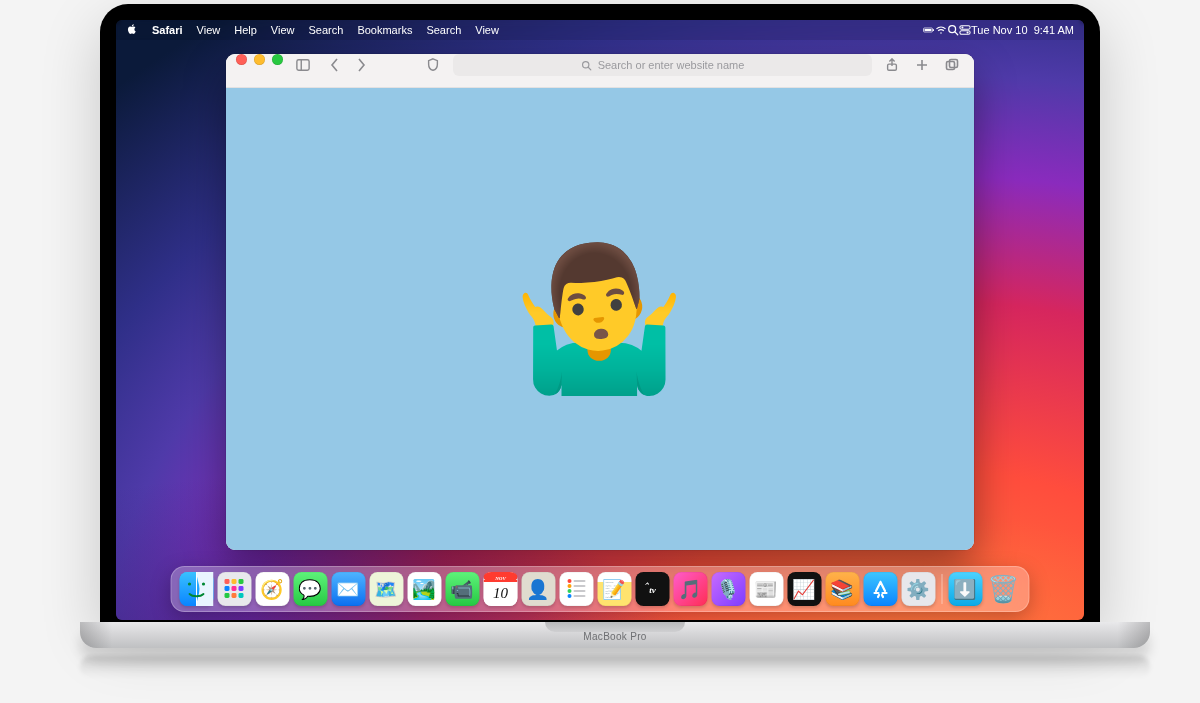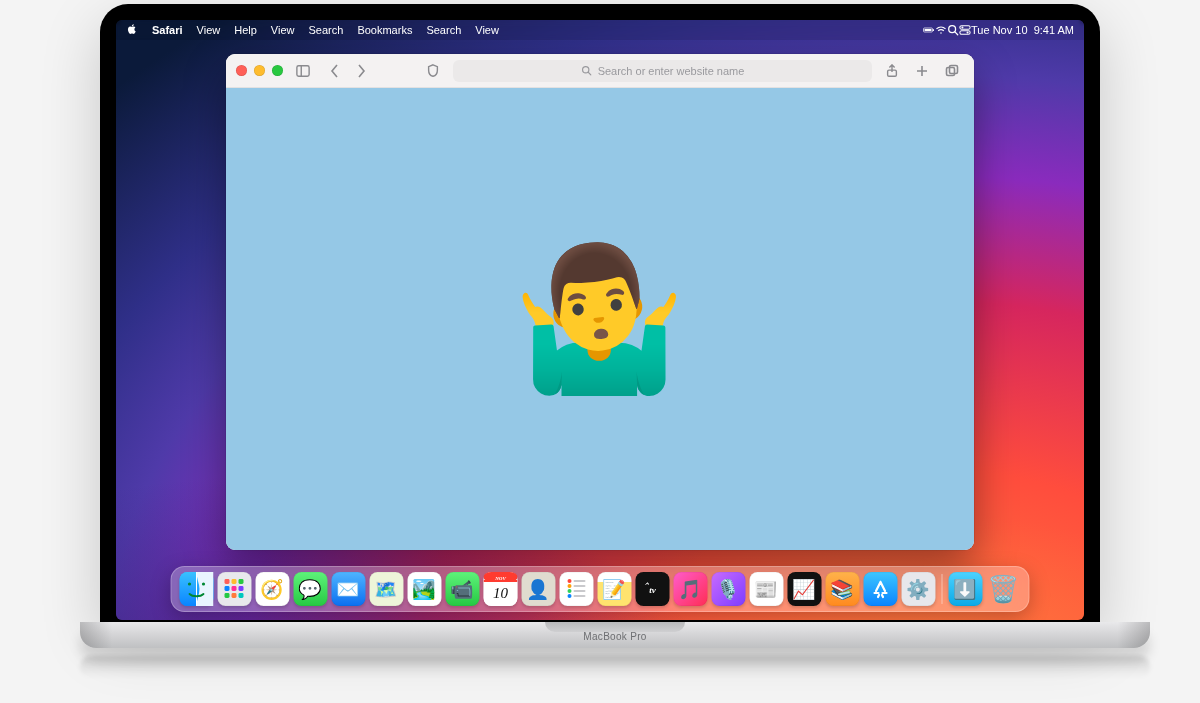--- a/index.html
+++ b/index.html
@@ -94,21 +94,21 @@
     background:#fff;
     border-radius:9px;
     box-shadow: 0 18px 42px rgba(0,0,0,.40), 0 0 0 .5px rgba(0,0,0,.15);
     display:flex; flex-direction:column;
     overflow:hidden;
   }
   .titlebar {
     height:34px;
     background:#f4f2f2;
     border-bottom:1px solid #e3e1e1;
-    display:flex; align-items:center;
+    display:flex; align-items:flex-start;
     padding:0 10px; gap:8px;
   }
   .traffic { display:flex; gap:7px; }
   .dot { width:11px; height:11px; border-radius:50%; box-shadow: inset 0 0 0 .5px rgba(0,0,0,.15); }
   .dot.red{background:#ff5f57}.dot.yellow{background:#febc2e}.dot.green{background:#28c840}
   .tbtn { width:24px; height:22px; border-radius:5px; display:flex; align-items:center; justify-content:center; color:#7a7a7e; }
   .tbtn svg{width:14px;height:14px;fill:none;stroke:#8a8a8e;stroke-width:1.6}
   .nav { display:flex; gap:2px; }
   .addr {
     flex:1; max-width:430px; margin:0 auto;

